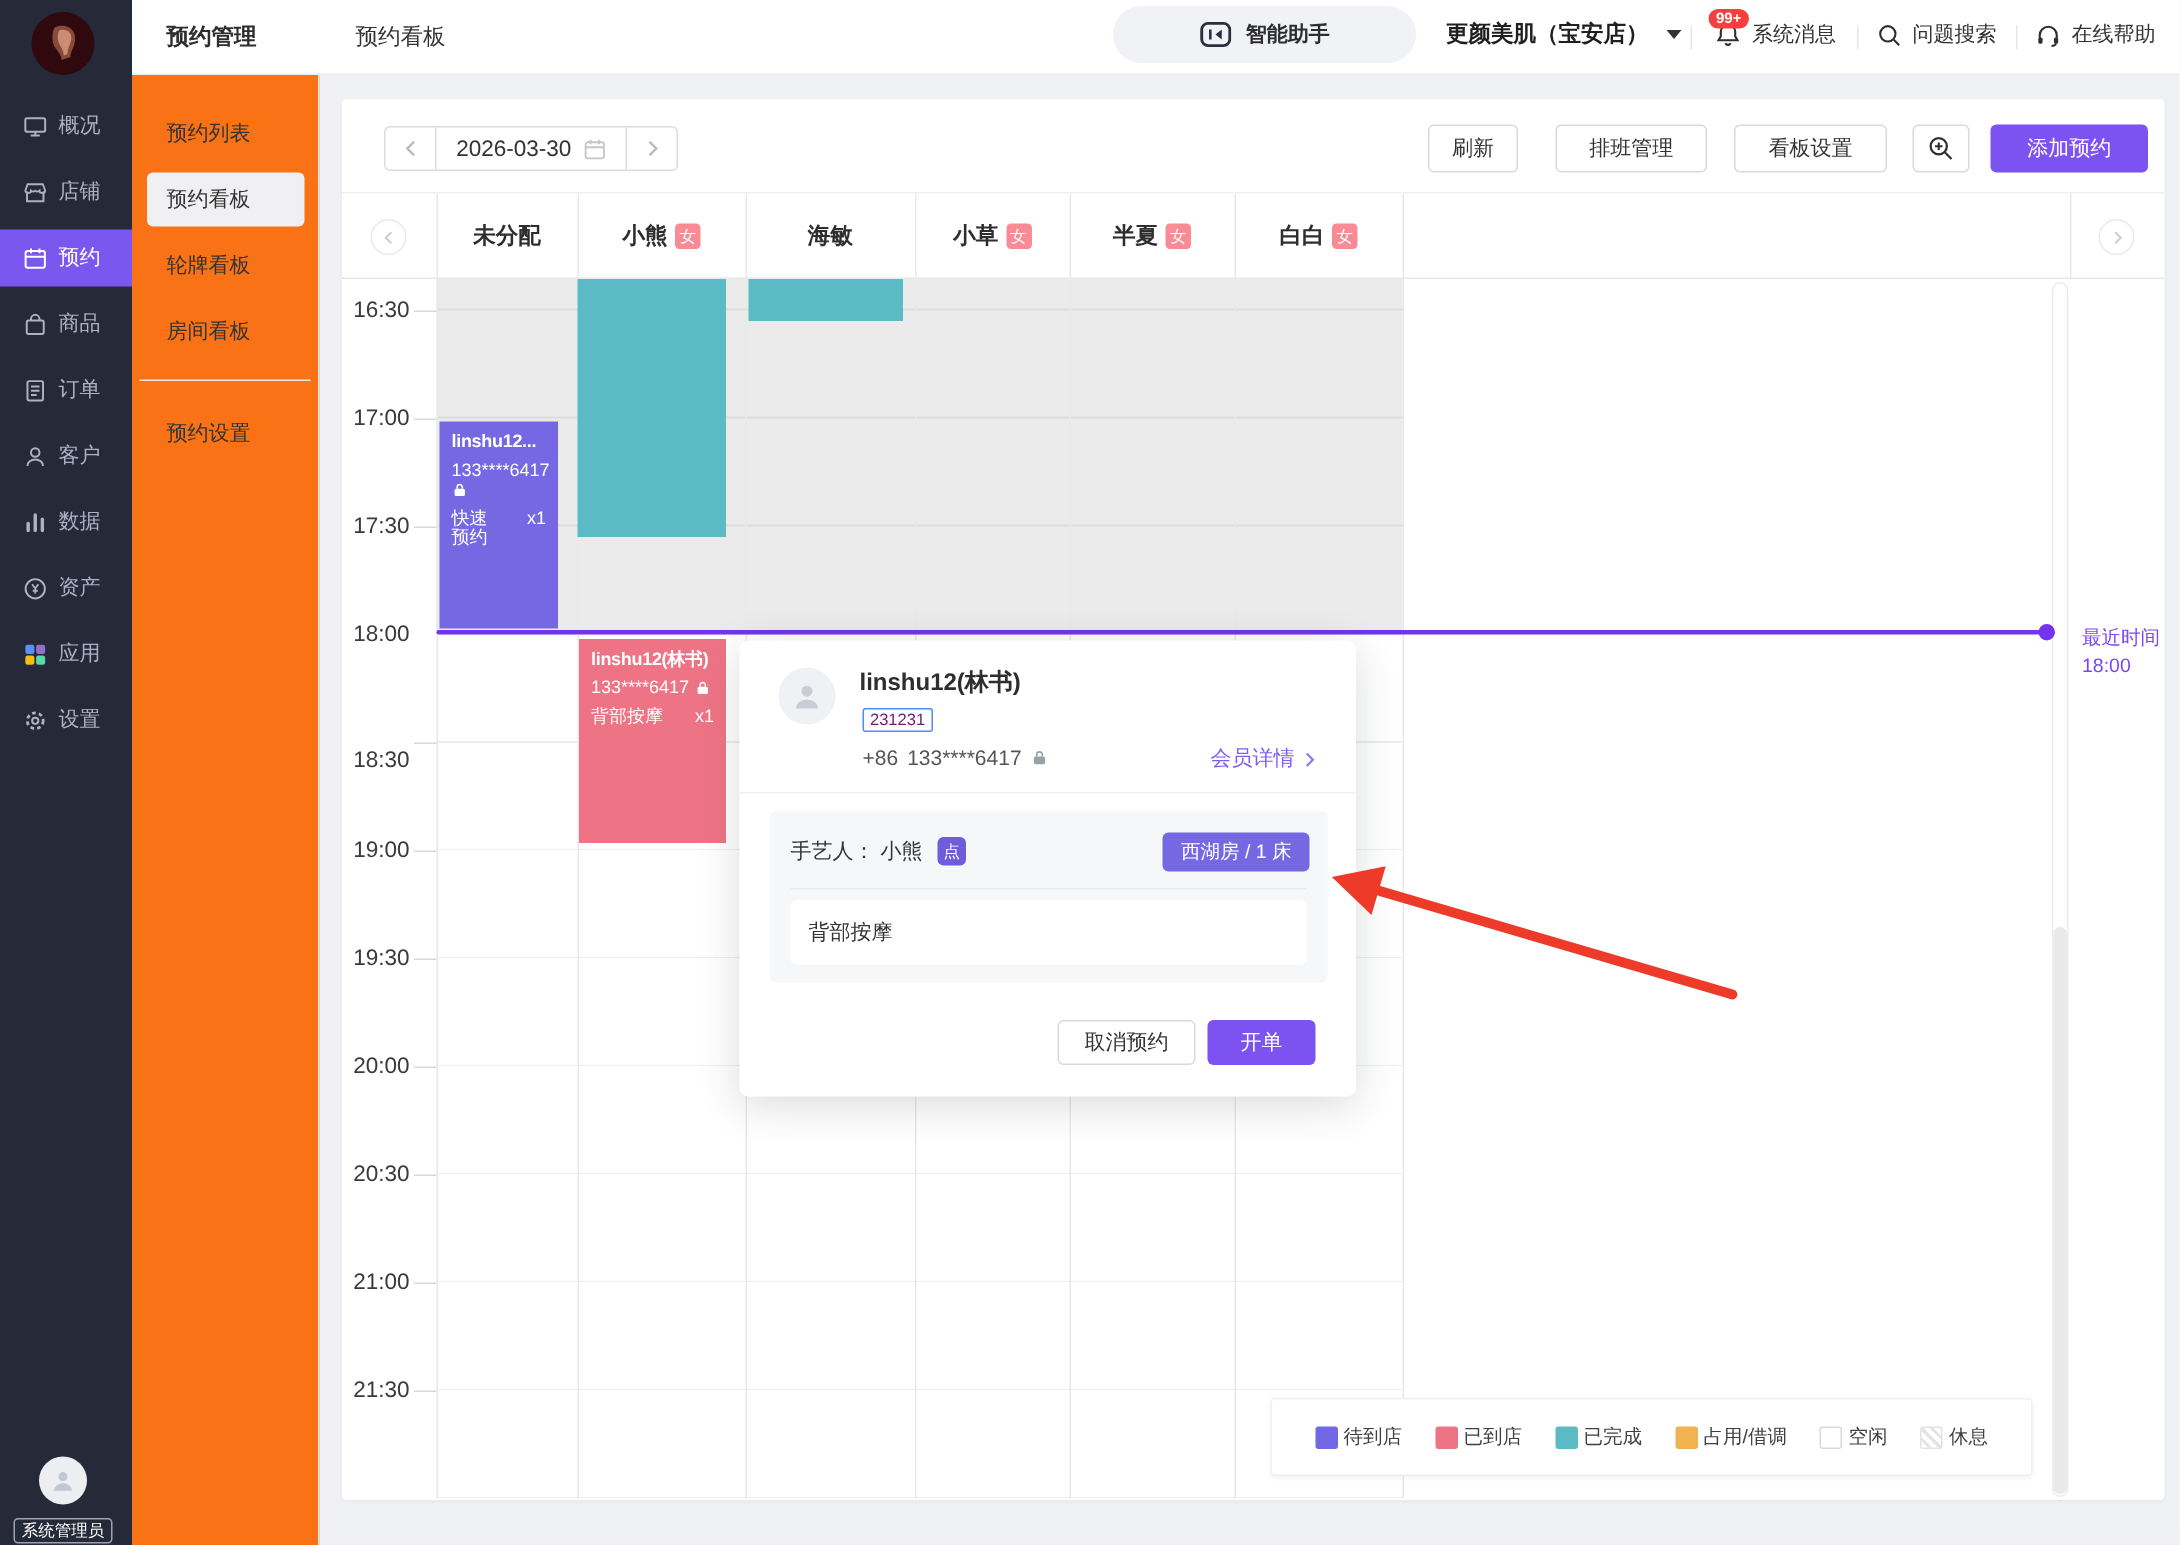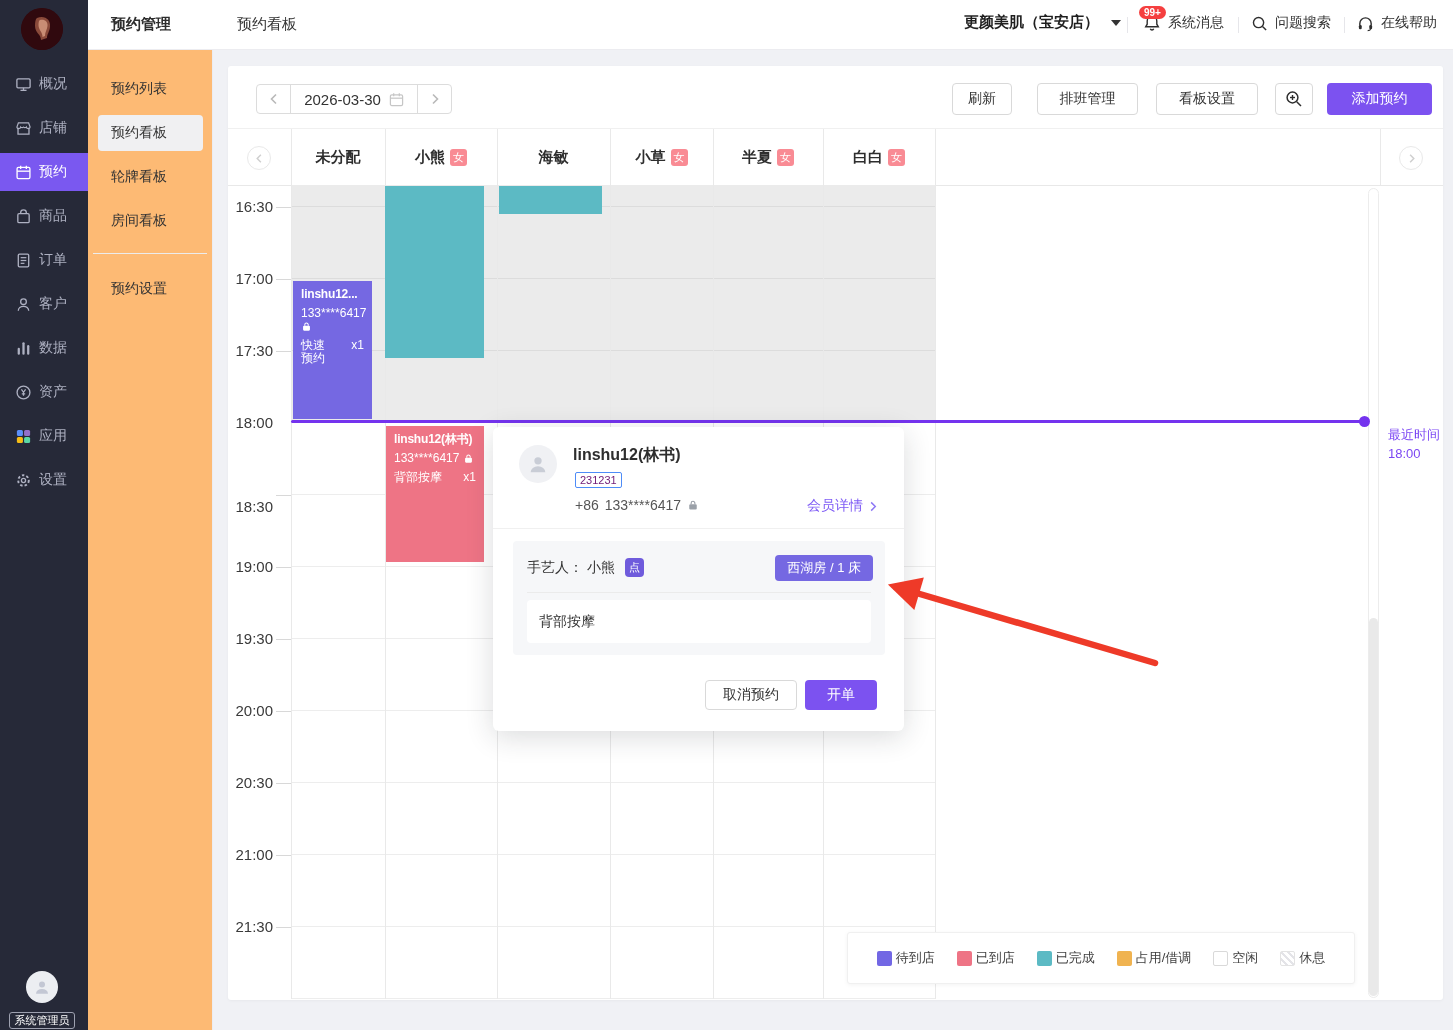--- a/index.html
+++ b/index.html
@@ -23,21 +23,21 @@
   
   .sidebar { left:0; top:0; width:88px; height:1030px; background:#262938; z-index:7; }
   .logo { position:absolute; left:21px; top:8px; width:42px; height:42px; border-radius:50%; background:#340a10; overflow:hidden; }
   .nav-item { position:absolute; left:0; width:88px; height:38px; display:flex; align-items:center; gap:7px; padding-left:15px; color:#aeb1c2; font-size:14px; cursor:pointer; }
   .nav-item.active { background:#7a58f0; color:#fff; height:38px; }
   .nav-item svg { flex:0 0 auto; }
   .side-avatar { position:absolute; left:26px; top:971px; width:32px; height:32px; border-radius:50%; background:#eceef2; display:flex; align-items:center; justify-content:center; cursor:pointer; }
   .admin-tag { position:absolute; left:9px; top:1012px; width:66px; height:17px; border:1px solid #9ea1b0; border-radius:3px; color:#fff; font-size:11px; display:flex; align-items:center; justify-content:center; }
 
   
-  .subsidebar { left:88px; top:50px; width:125px; height:980px; background:#fdba74; border-right:1px solid #ececf0; z-index:5; }
+  .subsidebar { left:88px; top:50px; width:125px; height:980px; background:#f97316; border-right:1px solid #ececf0; z-index:5; }
   .sub-item { position:absolute; left:10px; width:105px; height:36px; border-radius:4px; display:flex; align-items:center; padding-left:13px; font-size:14px; color:#333; cursor:pointer; }
   .sub-item.active { background:#f0f0f2; }
   .sub-div { position:absolute; left:5px; width:114px; height:1px; background:#ececec; }
 
   
   .card { left:228px; top:66px; width:1215px; height:934px; background:#fff; border-radius:3px; box-shadow:0 1px 3px rgba(0,0,0,.04); }
 
   
   .dategroup { left:256px; top:84px; height:30px; display:flex; align-items:center; border:1px solid #dcdcdc; border-radius:4px; background:#fff; }
   .dg-btn { width:33px; height:28px; display:flex; align-items:center; justify-content:center; cursor:pointer; }
@@ -70,21 +70,21 @@
   .a-phone { margin-top:6px; }
   .a-srv { margin-top:6px; display:flex; justify-content:space-between; align-items:flex-start; }
   .appt-purple { background:#7568e2; }
   .appt-pink { background:#ee7485; }
   .appt-teal { background:#5cbac4; }
   .lock { display:inline-block; vertical-align:-2px; }
 
   
   .nowline { left:291px; top:420px; width:1074px; height:3px; background:#7433ee; border-radius:2px; z-index:3; }
   .nowdot { left:1359px; top:416px; width:11px; height:11px; border-radius:50%; background:#7433ee; z-index:3; }
-  .latest { left:1388px; top:425px; width:58px; font-size:13px; color:#7b46f3; line-height:19px; z-index:3; }
+  .latest { left:1388px; top:415px; width:58px; font-size:13px; color:#7b46f3; line-height:19px; z-index:3; }
 
   
   .sb-track { left:1368px; top:188px; width:11px; height:810px; background:#fff; border:1px solid #ececec; border-radius:6px; }
   .sb-thumb { left:1369px; top:618px; width:9px; height:378px; background:#e9e9e9; border-radius:5px; cursor:pointer; }
 
   
   .blegend { left:847px; top:932px; width:508px; height:52px; background:#fff; border:1px solid #f0f0f0; border-radius:3px; box-shadow:0 1px 4px rgba(0,0,0,.05); display:flex; align-items:center; justify-content:center; gap:22px; z-index:4; }
   .bl-item { display:flex; align-items:center; gap:4px; font-size:13px; color:#3f3f3f; }
   .bl-sw { width:15px; height:15px; border-radius:2px; }
   .bl-free { background:#fff; border:1px solid #d9d9d9; }
@@ -349,20 +349,28 @@
         <path d="M0.5,0.4 L5.5,3 L0.5,5.6 Z" fill="#ee3a28"></path>
       </marker>
     </defs>
     <line x1="1155" y1="663" x2="896" y2="587" stroke="#ee3a28" stroke-width="6.5" stroke-linecap="round" marker-end="url(#ah)"></line>
   </svg>
 
   <div class="abs topband"></div>
   <div class="abs submenu-title" style="z-index:7">预约管理</div>
   <div class="abs breadcrumb" style="z-index:7">预约看板</div>
 
+  <div class="abs ai-pill" style="z-index:7">
+    <svg width="21" height="18" viewBox="0 0 22 18">
+        <rect x="1.2" y="1.2" width="19.6" height="15.6" rx="4.5" fill="none" stroke="#2b2e3d" stroke-width="2"></rect>
+        <line x1="7.2" y1="5.5" x2="7.2" y2="12.5" stroke="#2b2e3d" stroke-width="1.8"></line>
+        <path d="M15.2 5.5 L10.8 9 L15.2 12.5 Z" fill="#2b2e3d"></path>
+      </svg>
+    <span>智能助手</span>
+  </div>
 
   <div class="abs store" style="z-index:7">
     <span>更颜美肌（宝安店）</span>
     <span class="caret"></span>
   </div>
   <div class="abs hdr-div" style="left:1127px;z-index:7"></div>
 
   <div class="badge99">99+</div>
   <div class="abs hdr-item" style="left:1143px;z-index:7">
     <svg width="18" height="18" viewBox="0 0 18 18">

